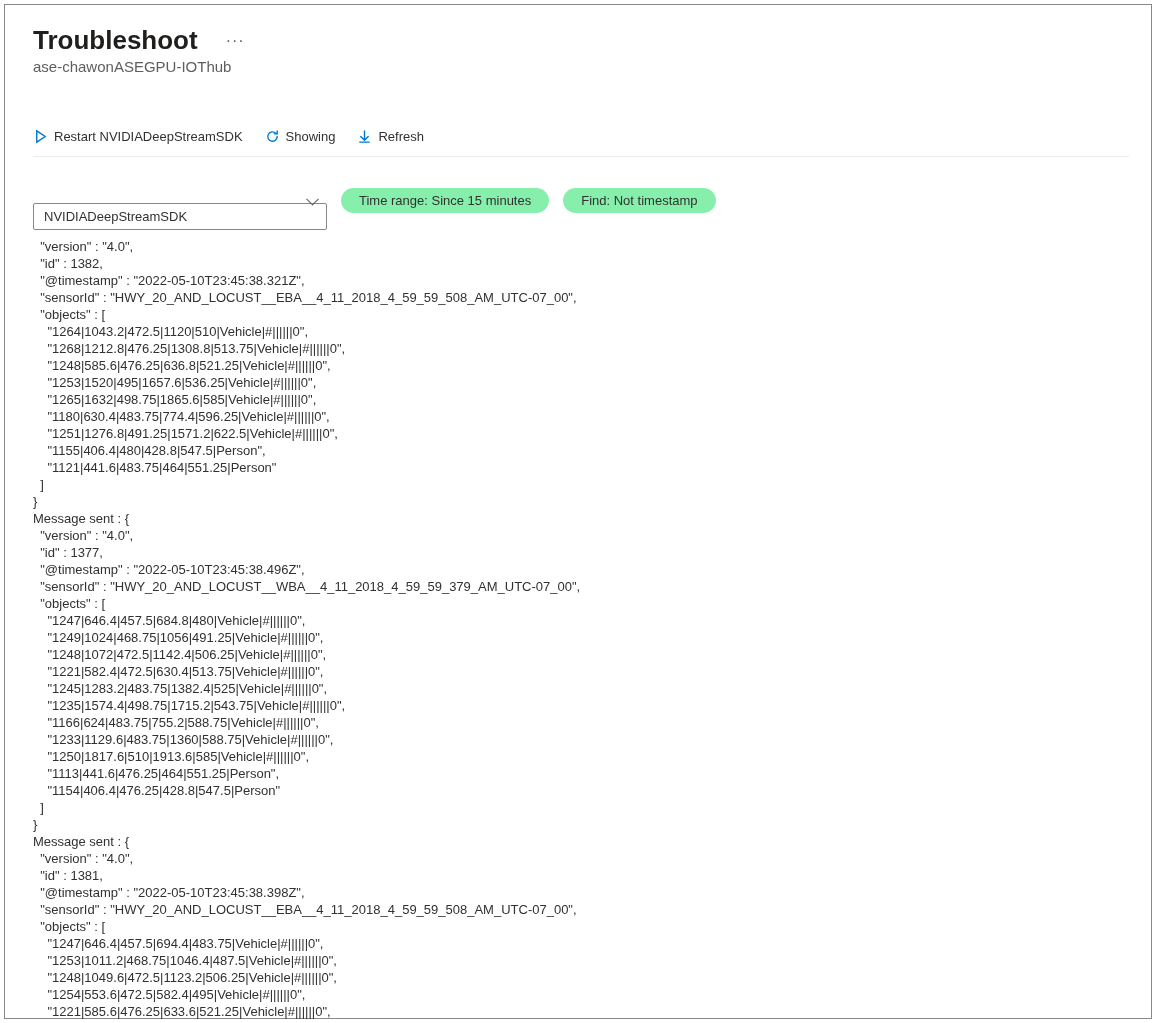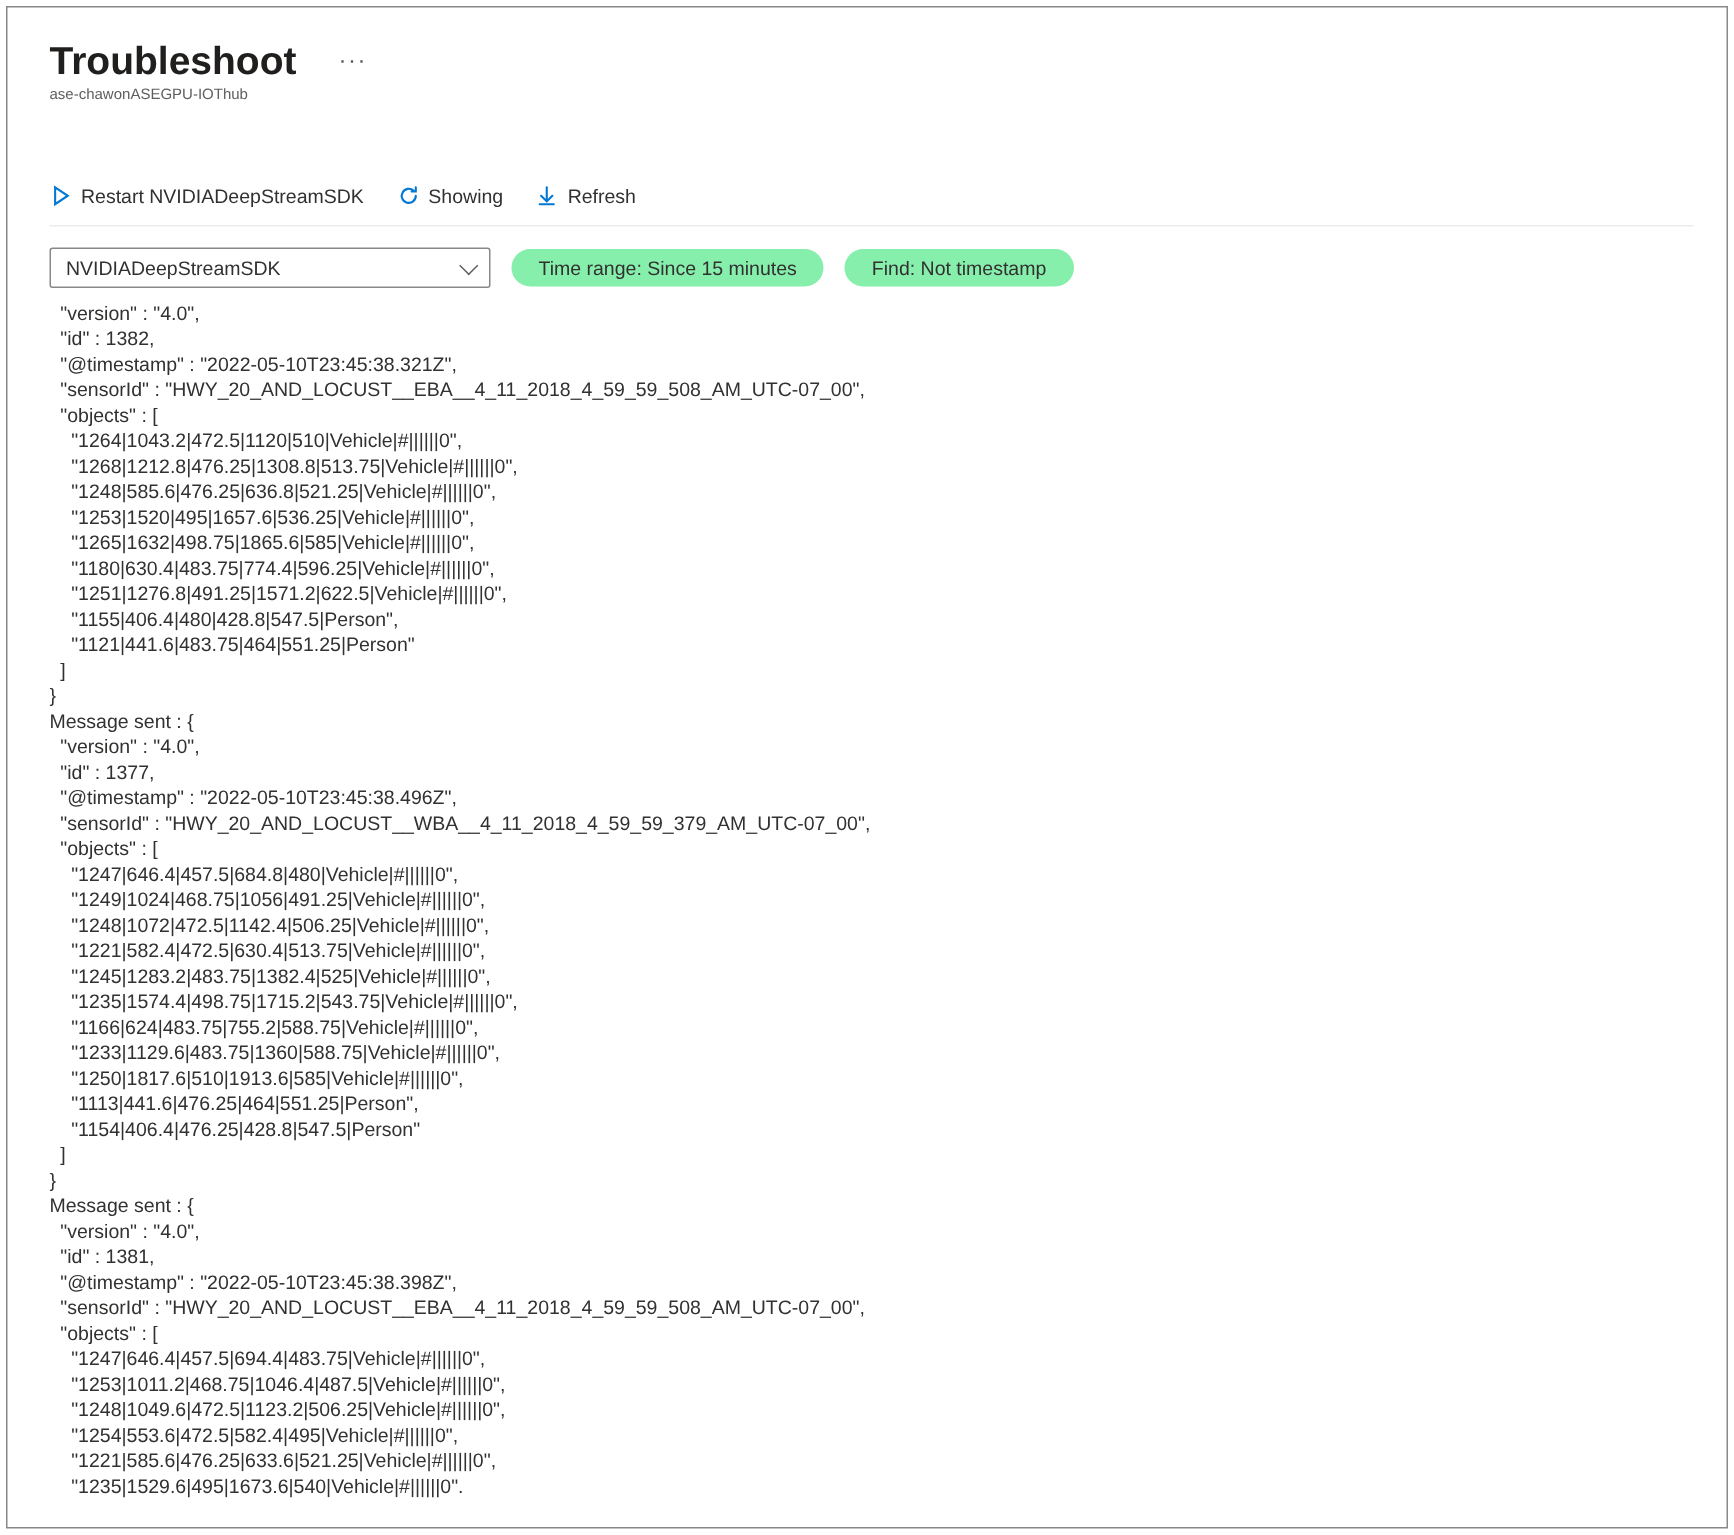--- a/index.html
+++ b/index.html
@@ -27,21 +27,21 @@
       font-weight: 600;
       color: #201f1e;
     }
     .more-icon {
       font-size: 16px;
       color: #605e5c;
       cursor: pointer;
       letter-spacing: 1px;
     }
     .subtitle {
-      font-size: 10px;
+      font-size: 15px;
       color: #605e5c;
       margin-top: 2px;
     }
     .toolbar {
       display: flex;
       align-items: center;
       gap: 22px;
       margin-top: 52px;
       padding-bottom: 10px;
       border-bottom: 1px solid #edebe9;
@@ -75,20 +75,21 @@
     .dropdown select {
       width: 100%;
       padding: 5px 28px 5px 10px;
       font-size: 13px;
       border: 1px solid #8a8886;
       border-radius: 2px;
       background: #fff;
       appearance: none;
       cursor: pointer;
       color: #323130;
+      margin-top: 32px;
     }
     .dropdown::after {
       content: "";
       position: absolute;
       right: 10px;
       top: 50%;
       width: 8px; height: 8px;
       border-right: 1px solid #605e5c;
       border-bottom: 1px solid #605e5c;
       transform: translateY(-70%) rotate(45deg);

